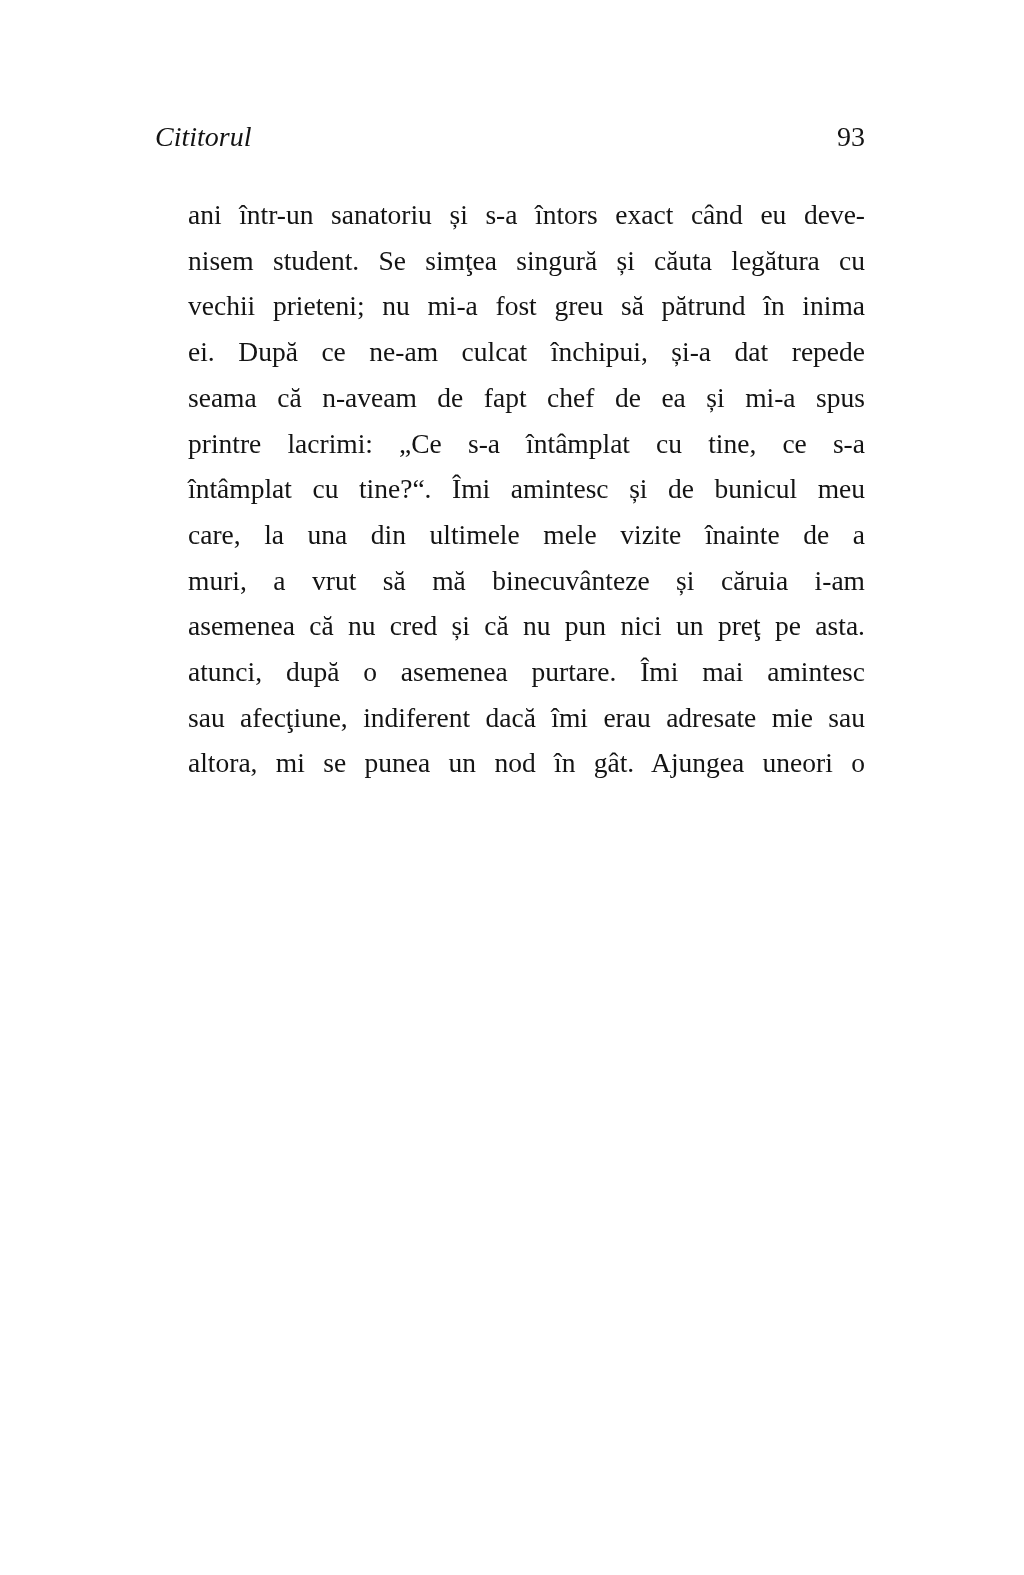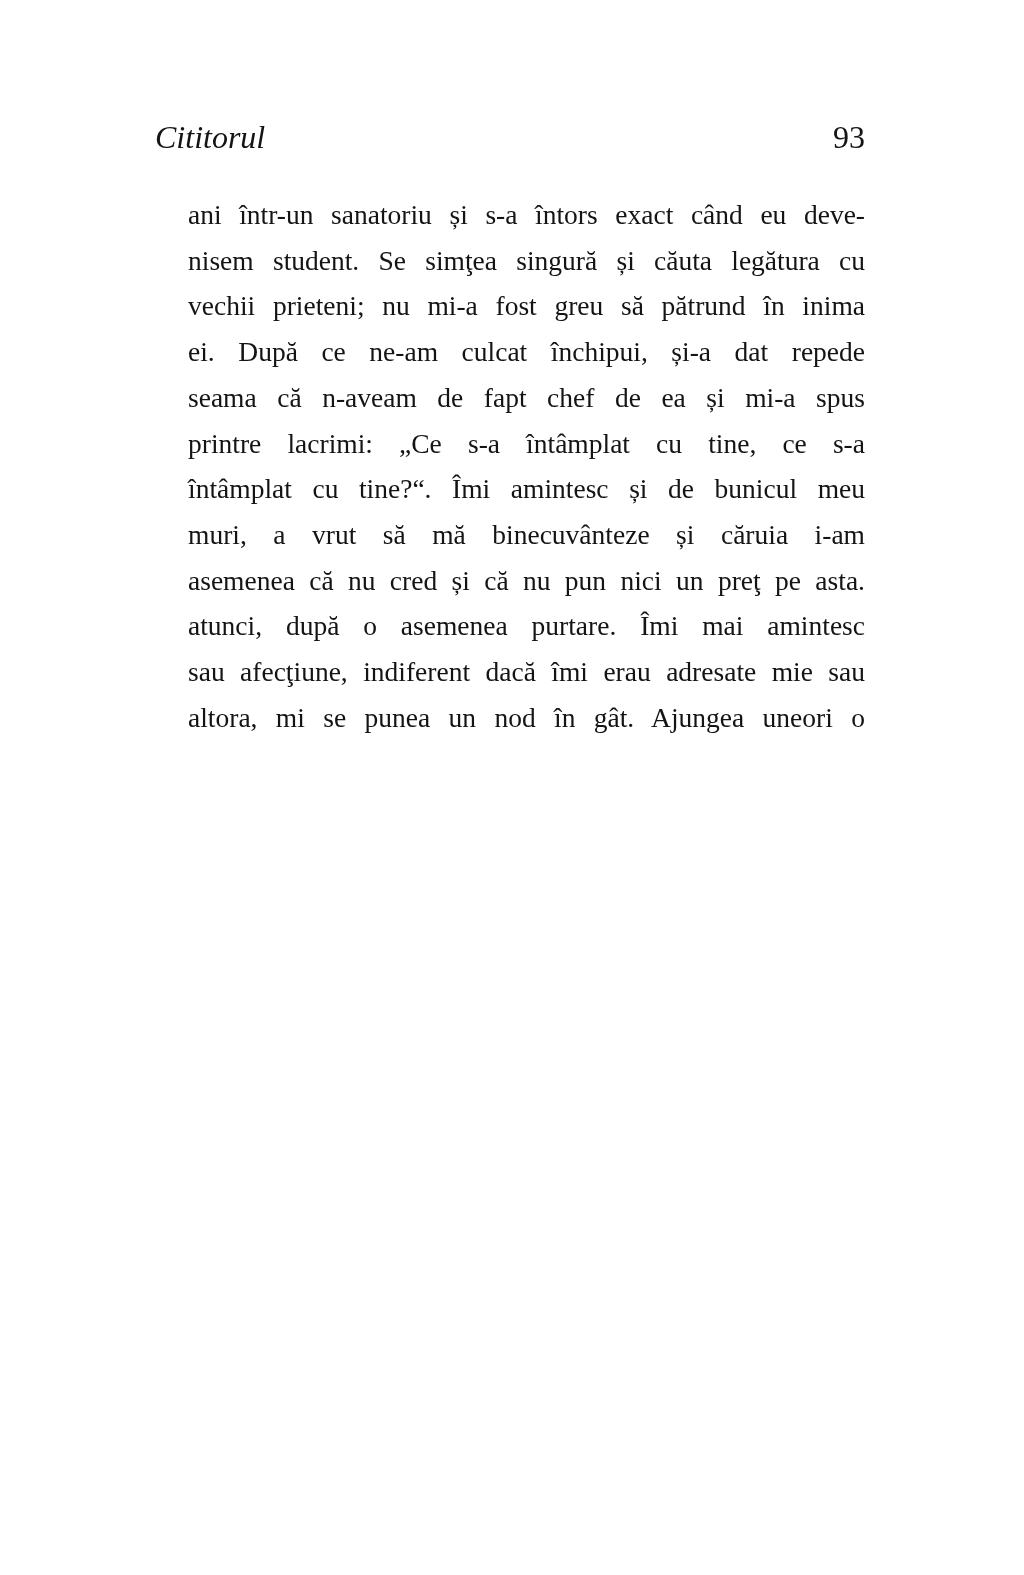--- a/index.html
+++ b/index.html
@@ -17,21 +17,21 @@
     overflow: hidden;
   }
   .header {
     position: absolute;
     left: 155px;
     top: 122px;
     width: 710px;
     display: flex;
     justify-content: space-between;
     align-items: baseline;
-    font-size: 32px;
+    font-size: 28px;
     line-height: 30px;
   }
   .running-title {
     font-style: italic;
   }
   .page-number {
     font-style: normal;
   }
   .body-text {
     position: absolute;
@@ -60,19 +60,20 @@
     <span class="page-number">93</span>
   </div>
   <div class="body-text">
       <div class="line">ani într-un sanatoriu și s-a întors exact când eu deve-</div>
       <div class="line">nisem student. Se simţea singură și căuta legătura cu</div>
       <div class="line">vechii prieteni; nu mi-a fost greu să pătrund în inima</div>
       <div class="line">ei. După ce ne-am culcat închipui, și-a dat repede</div>
       <div class="line">seama că n-aveam de fapt chef de ea și mi-a spus</div>
       <div class="line">printre lacrimi: „Ce s-a întâmplat cu tine, ce s-a</div>
       <div class="line">întâmplat cu tine?“. Îmi amintesc și de bunicul meu</div>
+      <div class="line">care, la una din ultimele mele vizite înainte de a</div>
       <div class="line">muri, a vrut să mă binecuvânteze și căruia i-am</div>
       <div class="line">asemenea că nu cred și că nu pun nici un preţ pe asta.</div>
       <div class="line">atunci, după o asemenea purtare. Îmi mai amintesc</div>
       <div class="line">sau afecţiune, indiferent dacă îmi erau adresate mie sau</div>
       <div class="line">altora, mi se punea un nod în gât. Ajungea uneori o</div>
     </div>
 </div>
 
 </body></html>

